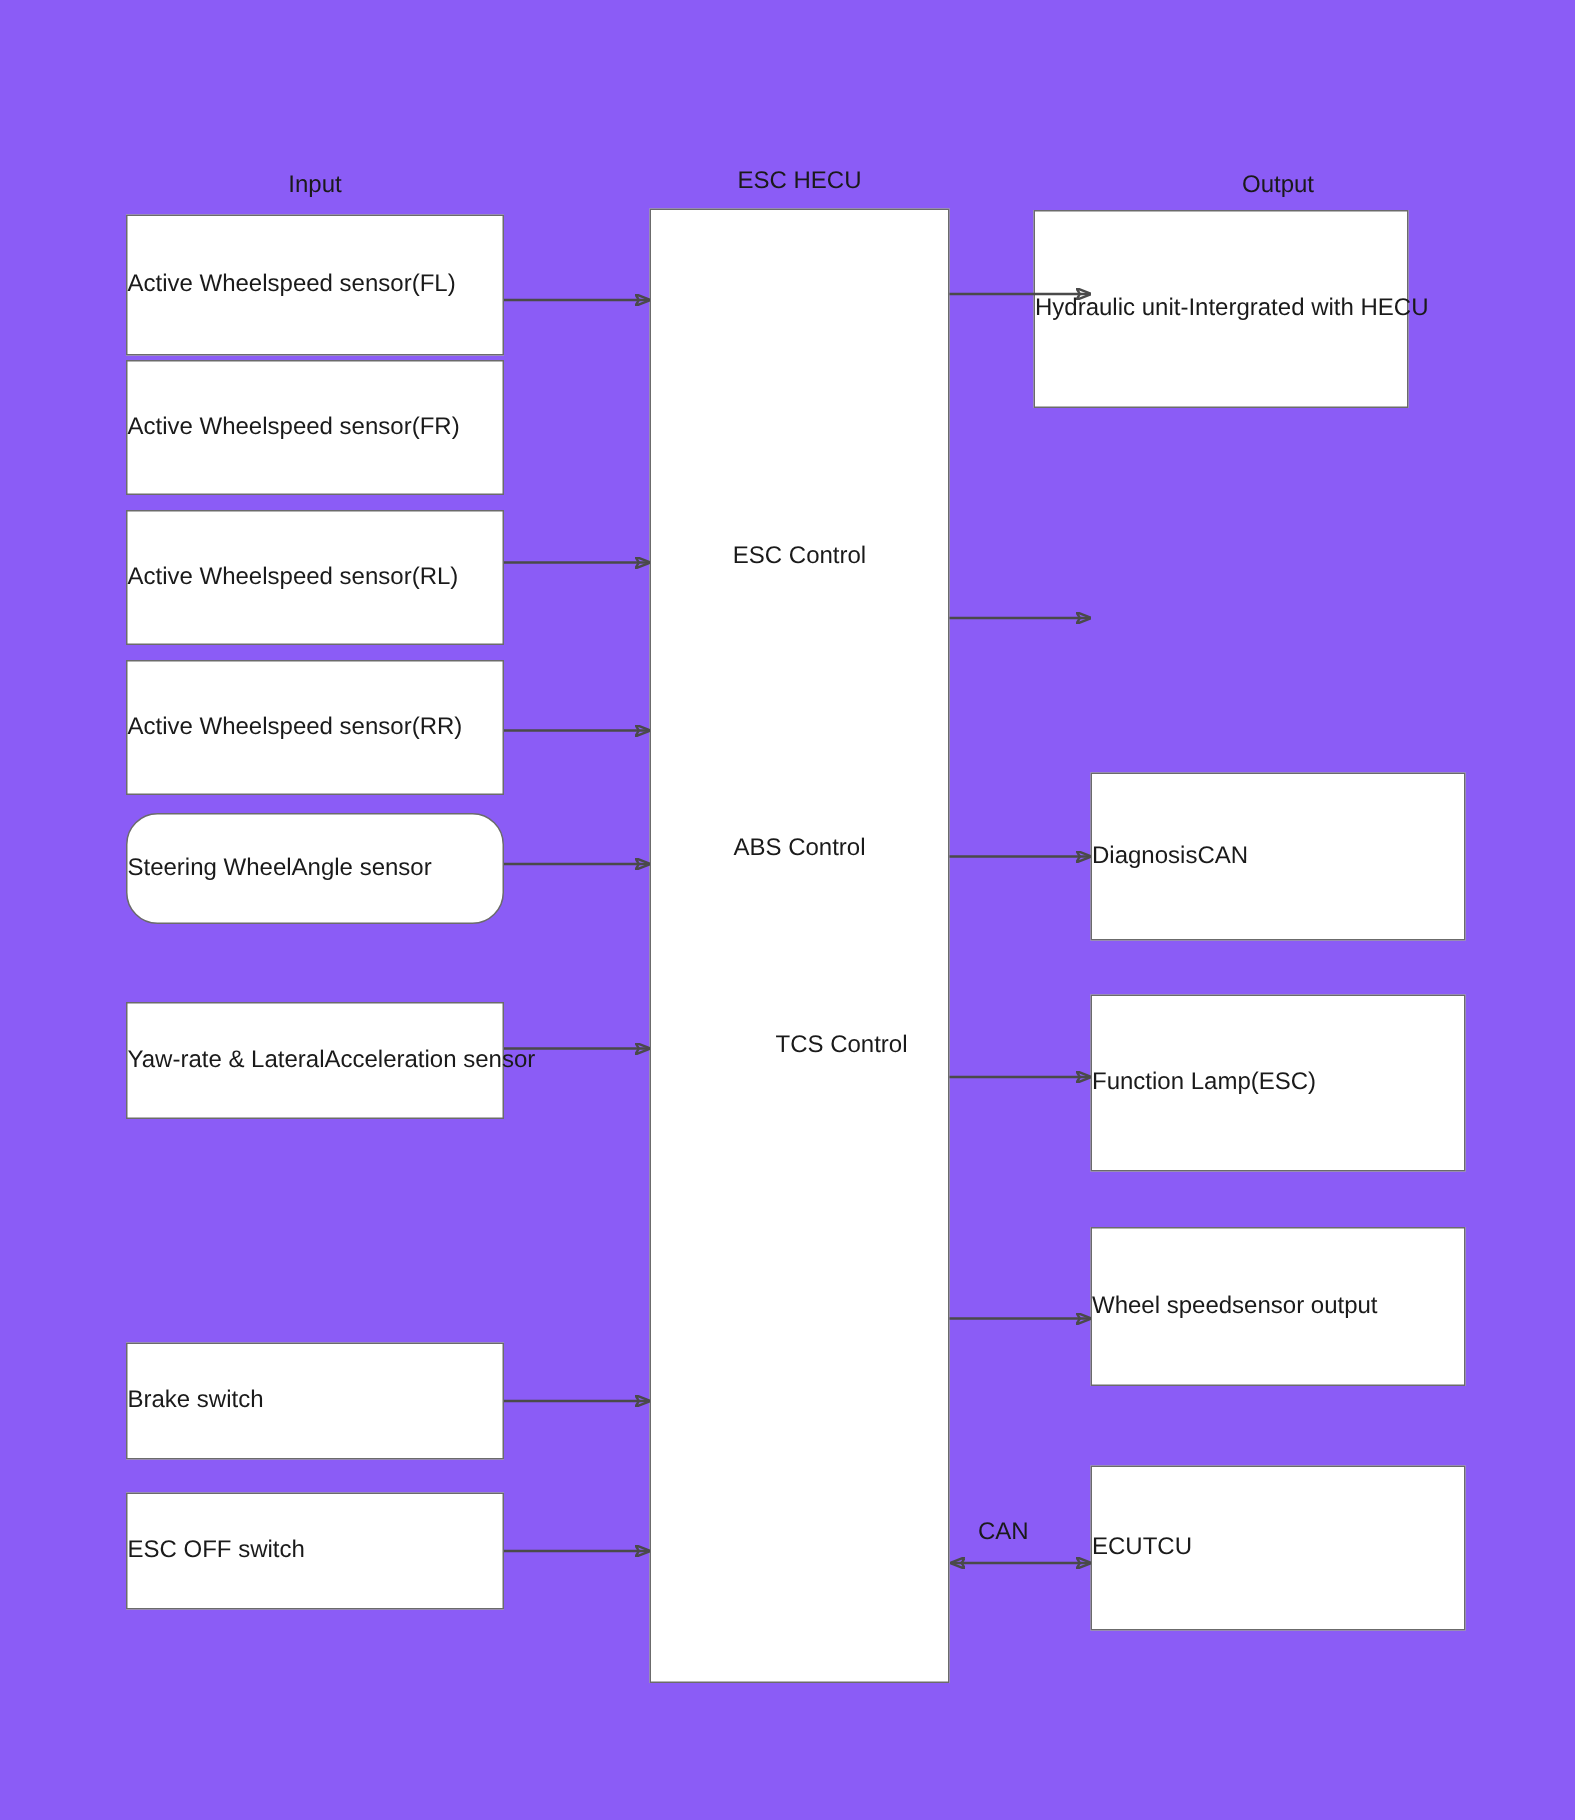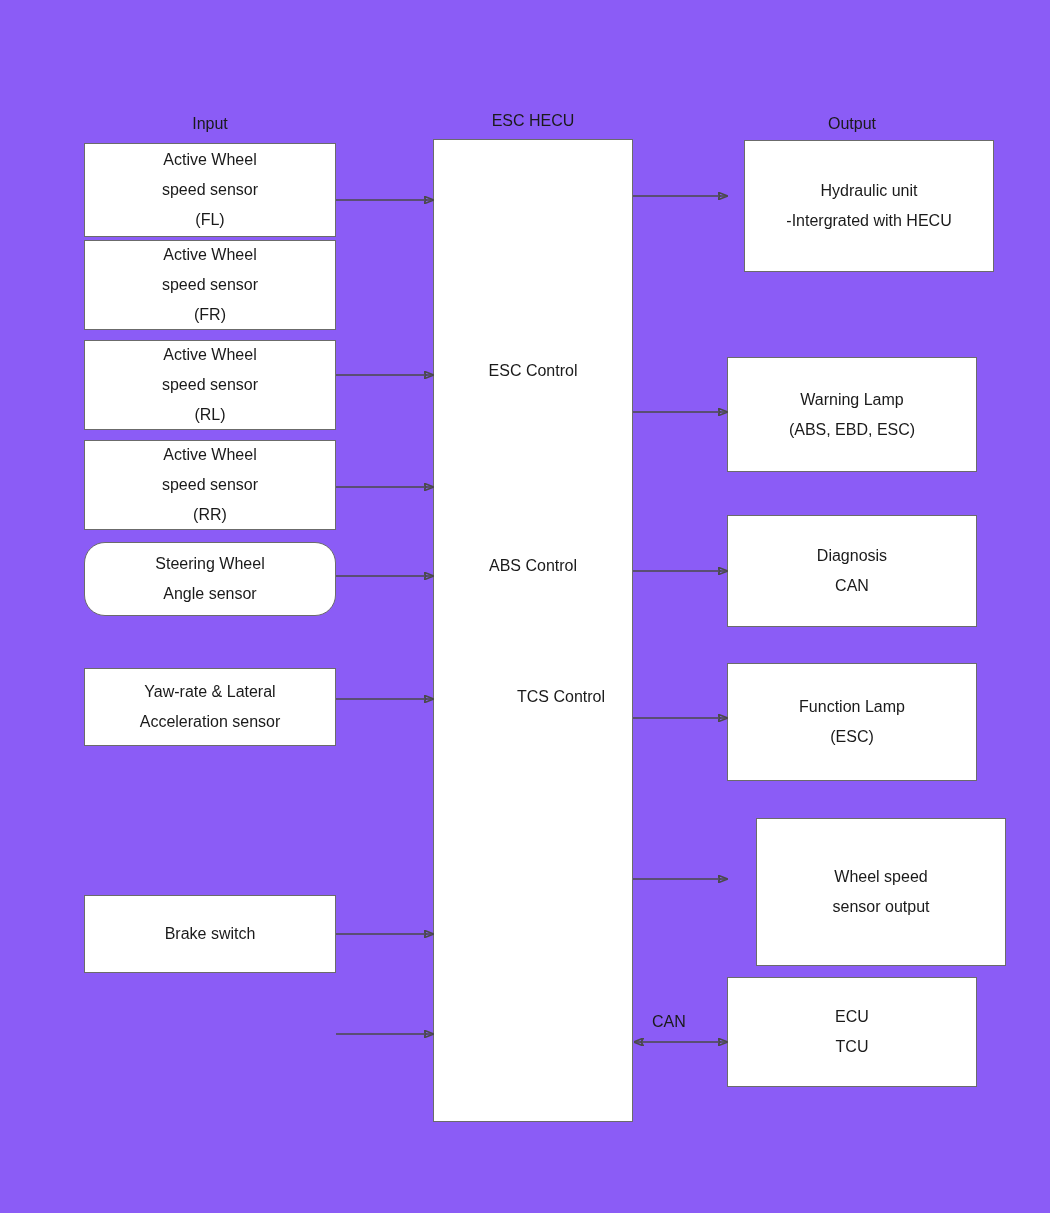--- a/index.html
+++ b/index.html
@@ -23,23 +23,23 @@
     text-align: center;
     white-space: nowrap;
     line-height: 18px;
   }
   .node {
     position: absolute;
     box-sizing: border-box;
     border: 1.3px solid #6b6b6b;
     background: #ffffff;
     display: flex;
-    flex-direction: column;
+    flex-direction: row;
     align-items: center;
-    justify-content: center;
+    justify-content: flex-start;
     color: #1a1a1a;
     font-size: 16px;
     line-height: 30px;
     text-align: center;
   }
   .node .ln { display: block; white-space: nowrap; }
   .hecu {
     position: absolute;
     box-sizing: border-box;
     border: 1.3px solid #6b6b6b;
@@ -106,43 +106,42 @@
     <span class="ln">Steering Wheel</span>
     <span class="ln">Angle sensor</span>
   </div>
   <div class="node" style="left:84px; top:668px; width:252px; height:78px;">
     <span class="ln">Yaw-rate &amp; Lateral</span>
     <span class="ln">Acceleration sensor</span>
   </div>
   <div class="node" style="left:84px; top:895px; width:252px; height:78px;">
     <span class="ln">Brake switch</span>
   </div>
+  <div class="node" style="left:84px; top:995px; width:252px; height:78px;">
+    <span class="ln">ESC OFF switch</span>
+  </div>
 
   <div class="hecu" style="left:433px; top:139px; width:200px; height:983px;"></div>
   <div class="hecu-label" style="left:433px; top:362px; width:200px;">ESC Control</div>
   <div class="hecu-label" style="left:433px; top:557px; width:200px;">ABS Control</div>
   <div class="hecu-label" style="left:433px; top:688px; width:200px;padding-left:28px;">TCS Control</div>
 
-  <div class="node" style="left:744px; top:140px; width:250px; height:132px;">
+  <div class="node" style="left:689px; top:140px; width:250px; height:132px;">
     <span class="ln">Hydraulic unit</span>
     <span class="ln">-Intergrated with HECU</span>
-  </div>
-  <div class="node" style="left:727px; top:357px; width:250px; height:115px;">
-    <span class="ln">Warning Lamp</span>
-    <span class="ln">(ABS, EBD, ESC)</span>
   </div>
   <div class="node" style="left:727px; top:515px; width:250px; height:112px;">
     <span class="ln">Diagnosis</span>
     <span class="ln">CAN</span>
   </div>
   <div class="node" style="left:727px; top:663px; width:250px; height:118px;">
     <span class="ln">Function Lamp</span>
     <span class="ln">(ESC)</span>
   </div>
-  <div class="node" style="left:727px; top:818px; width:250px; height:148px;margin-left:29px;">
+  <div class="node" style="left:727px; top:818px; width:250px; height:106px;">
     <span class="ln">Wheel speed</span>
     <span class="ln">sensor output</span>
   </div>
   <div class="node" style="left:727px; top:977px; width:250px; height:110px;">
     <span class="ln">ECU</span>
     <span class="ln">TCU</span>
   </div>
 
   <div class="can-label" style="left:652px; top:1013px;">CAN</div>
 

